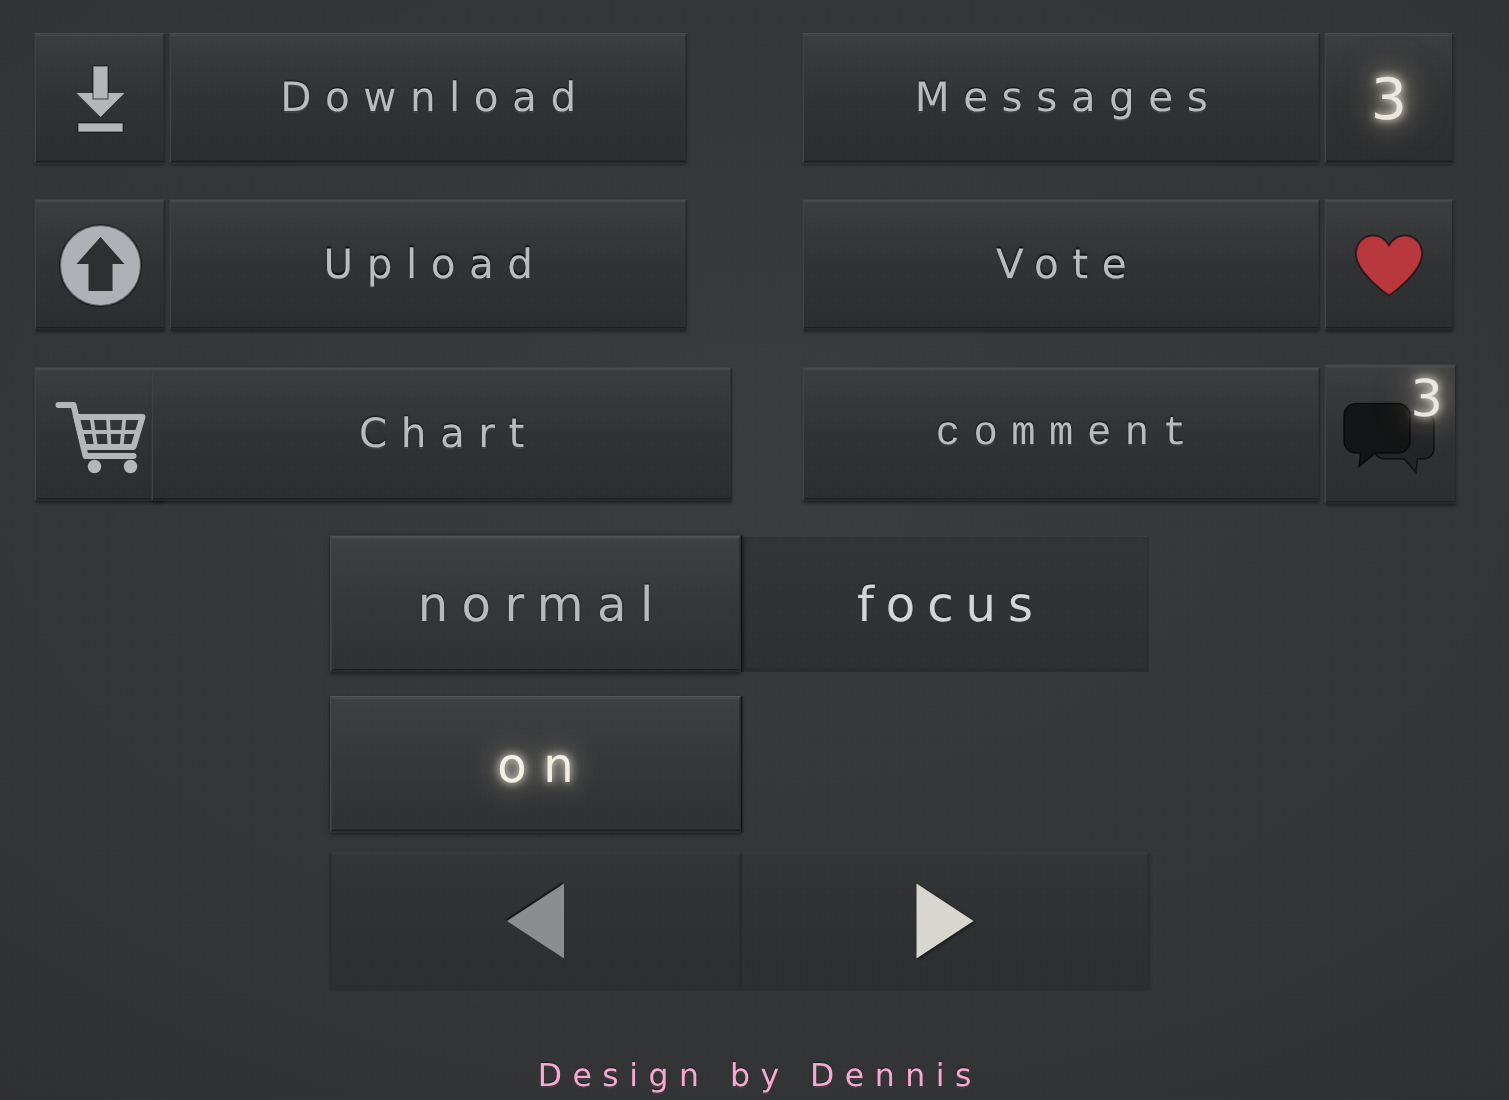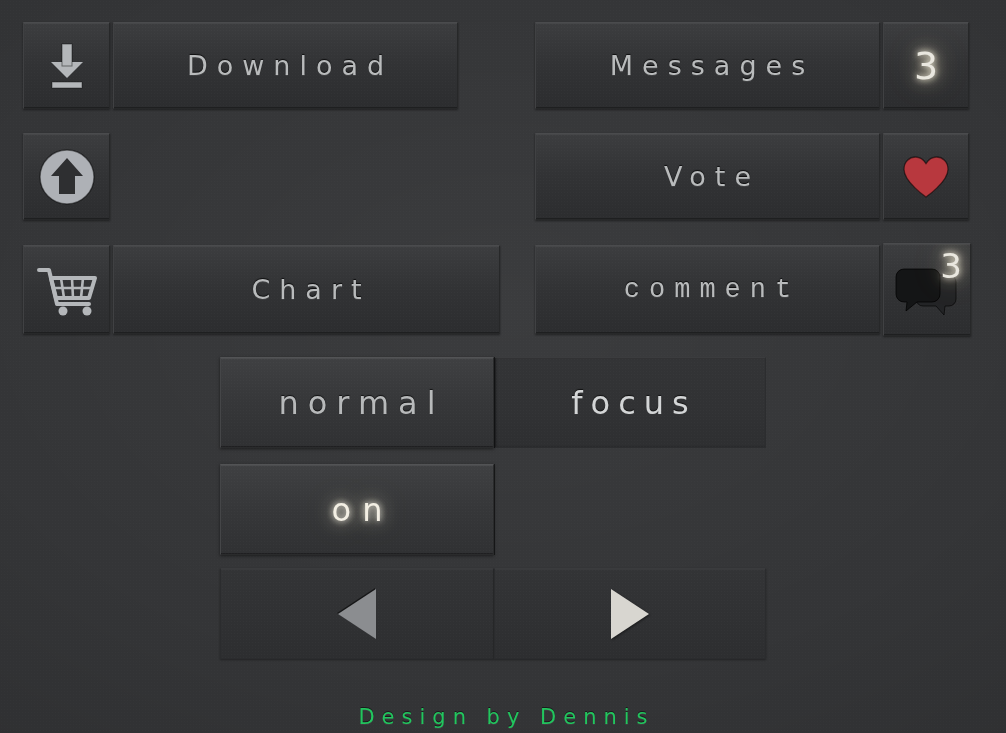--- a/index.html
+++ b/index.html
@@ -201,21 +201,21 @@
   
   .footer {
     position: absolute;
     left: 0;
     right: 0;
     top: 705px;
     text-align: center;
     font-size: 21px;
     letter-spacing: 7px;
     text-indent: 7px;
-    color: #22c55e;
+    color: #f9a8d4;
     text-shadow: 0 1px 0 rgba(255,255,255,.055), 0 -1px 0 rgba(0,0,0,.5);
     z-index: 3;
     white-space: nowrap;
   }
 </style>
 </head>
 <body>
 
 <div class="grain"></div>
 <div class="vignette"></div>
@@ -243,39 +243,42 @@
 
   <div class="panel" style="left:23px; top:133px; width:87px; height:87px;">
     <div class="icon-wrap">
       <svg width="58" height="58" viewBox="0 0 58 58" aria-hidden="true">
         <circle cx="29" cy="29" r="27" fill="#aeb1b6" stroke="rgba(0,0,0,.45)" stroke-width="1.5"></circle>
         <path d="M29 10 L45 28 L37 28 L37 46 L21 46 L21 28 L13 28 Z" fill="#2e2f31"></path>
       </svg>
     </div>
   </div>
 
+  <div class="panel" style="left:113px; top:133px; width:345px; height:87px;">
+    <div class="label">Upload</div>
+  </div>
 
   <div class="panel" style="left:23px; top:245px; width:87px; height:89px;">
     <div class="icon-wrap">
       <svg width="64" height="56" viewBox="0 0 64 56" aria-hidden="true">
         <g stroke="#b4b7ba" stroke-width="4" fill="none" stroke-linecap="round" stroke-linejoin="round">
           <path d="M4 8 L14 8 L22 42 L54 42"></path>
           <path d="M16 16 L60 16 L54 36 L21 36 Z"></path>
         </g>
         <g stroke="#b4b7ba" stroke-width="2.6" fill="none">
           <path d="M26 16 L29 36 M37 16 L38 36 M48 16 L46 36"></path>
           <path d="M18.5 26 L57 26"></path>
         </g>
         <circle cx="28" cy="49" r="4.5" fill="#b4b7ba"></circle>
         <circle cx="52" cy="49" r="4.5" fill="#b4b7ba"></circle>
       </svg>
     </div>
   </div>
 
-  <div class="panel" style="left:113px; top:245px; width:387px; height:89px;padding-left:16px;">
+  <div class="panel" style="left:101px; top:245px; width:387px; height:89px;padding-left:16px;">
     <div class="label">Chart</div>
   </div>
 
   <div class="panel" style="left:535px; top:22px; width:345px; height:87px;">
     <div class="label">Messages</div>
   </div>
 
   <div class="panel" style="left:883px; top:22px; width:86px; height:87px;">
     <div class="badge-num">3</div>
   </div>

